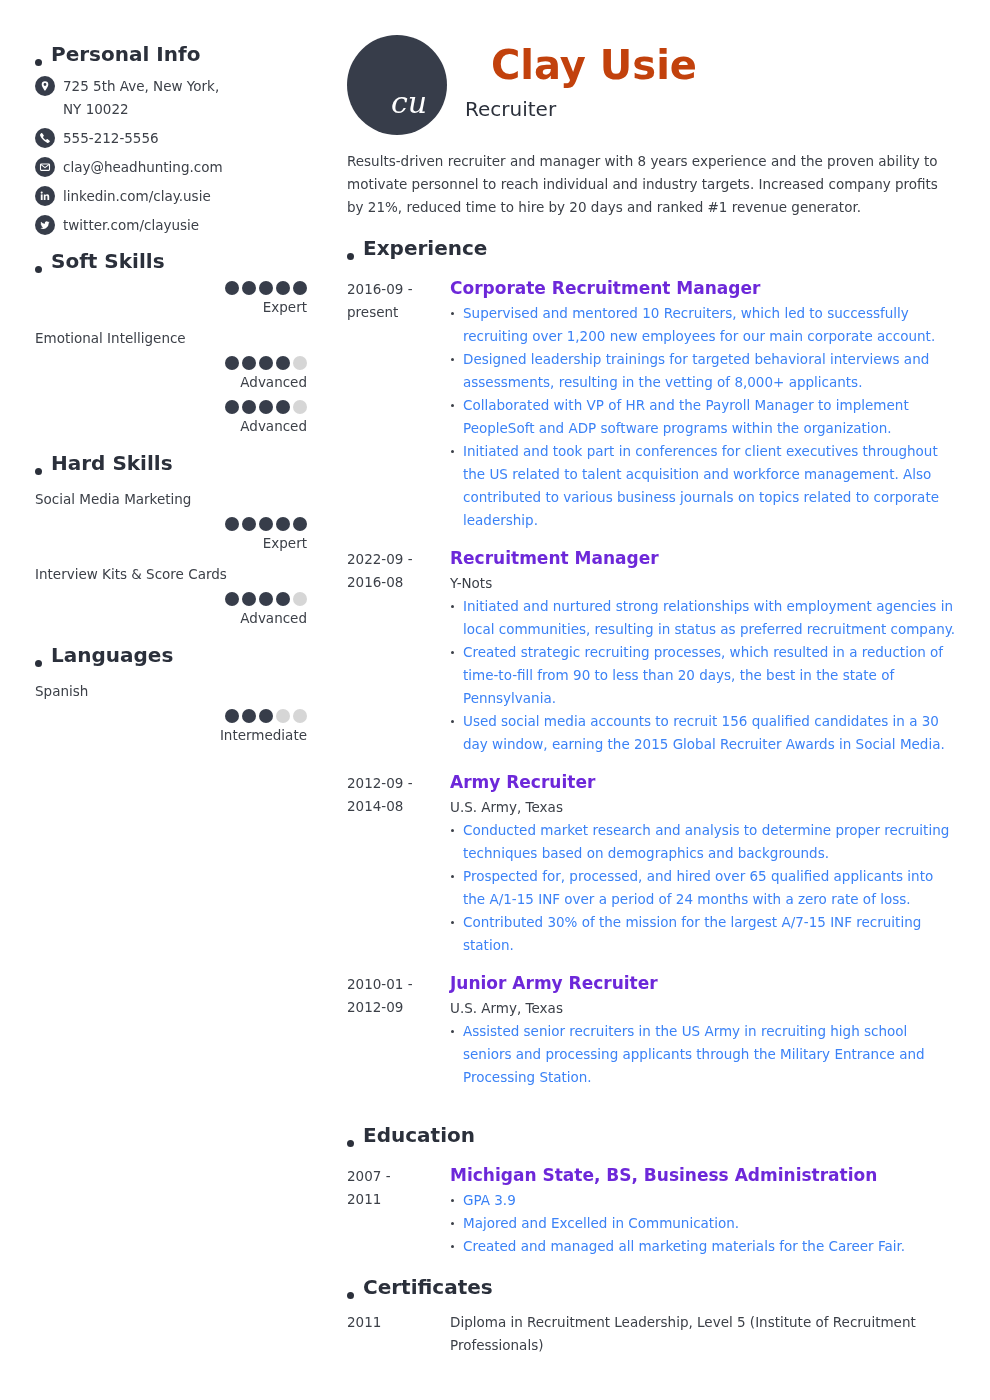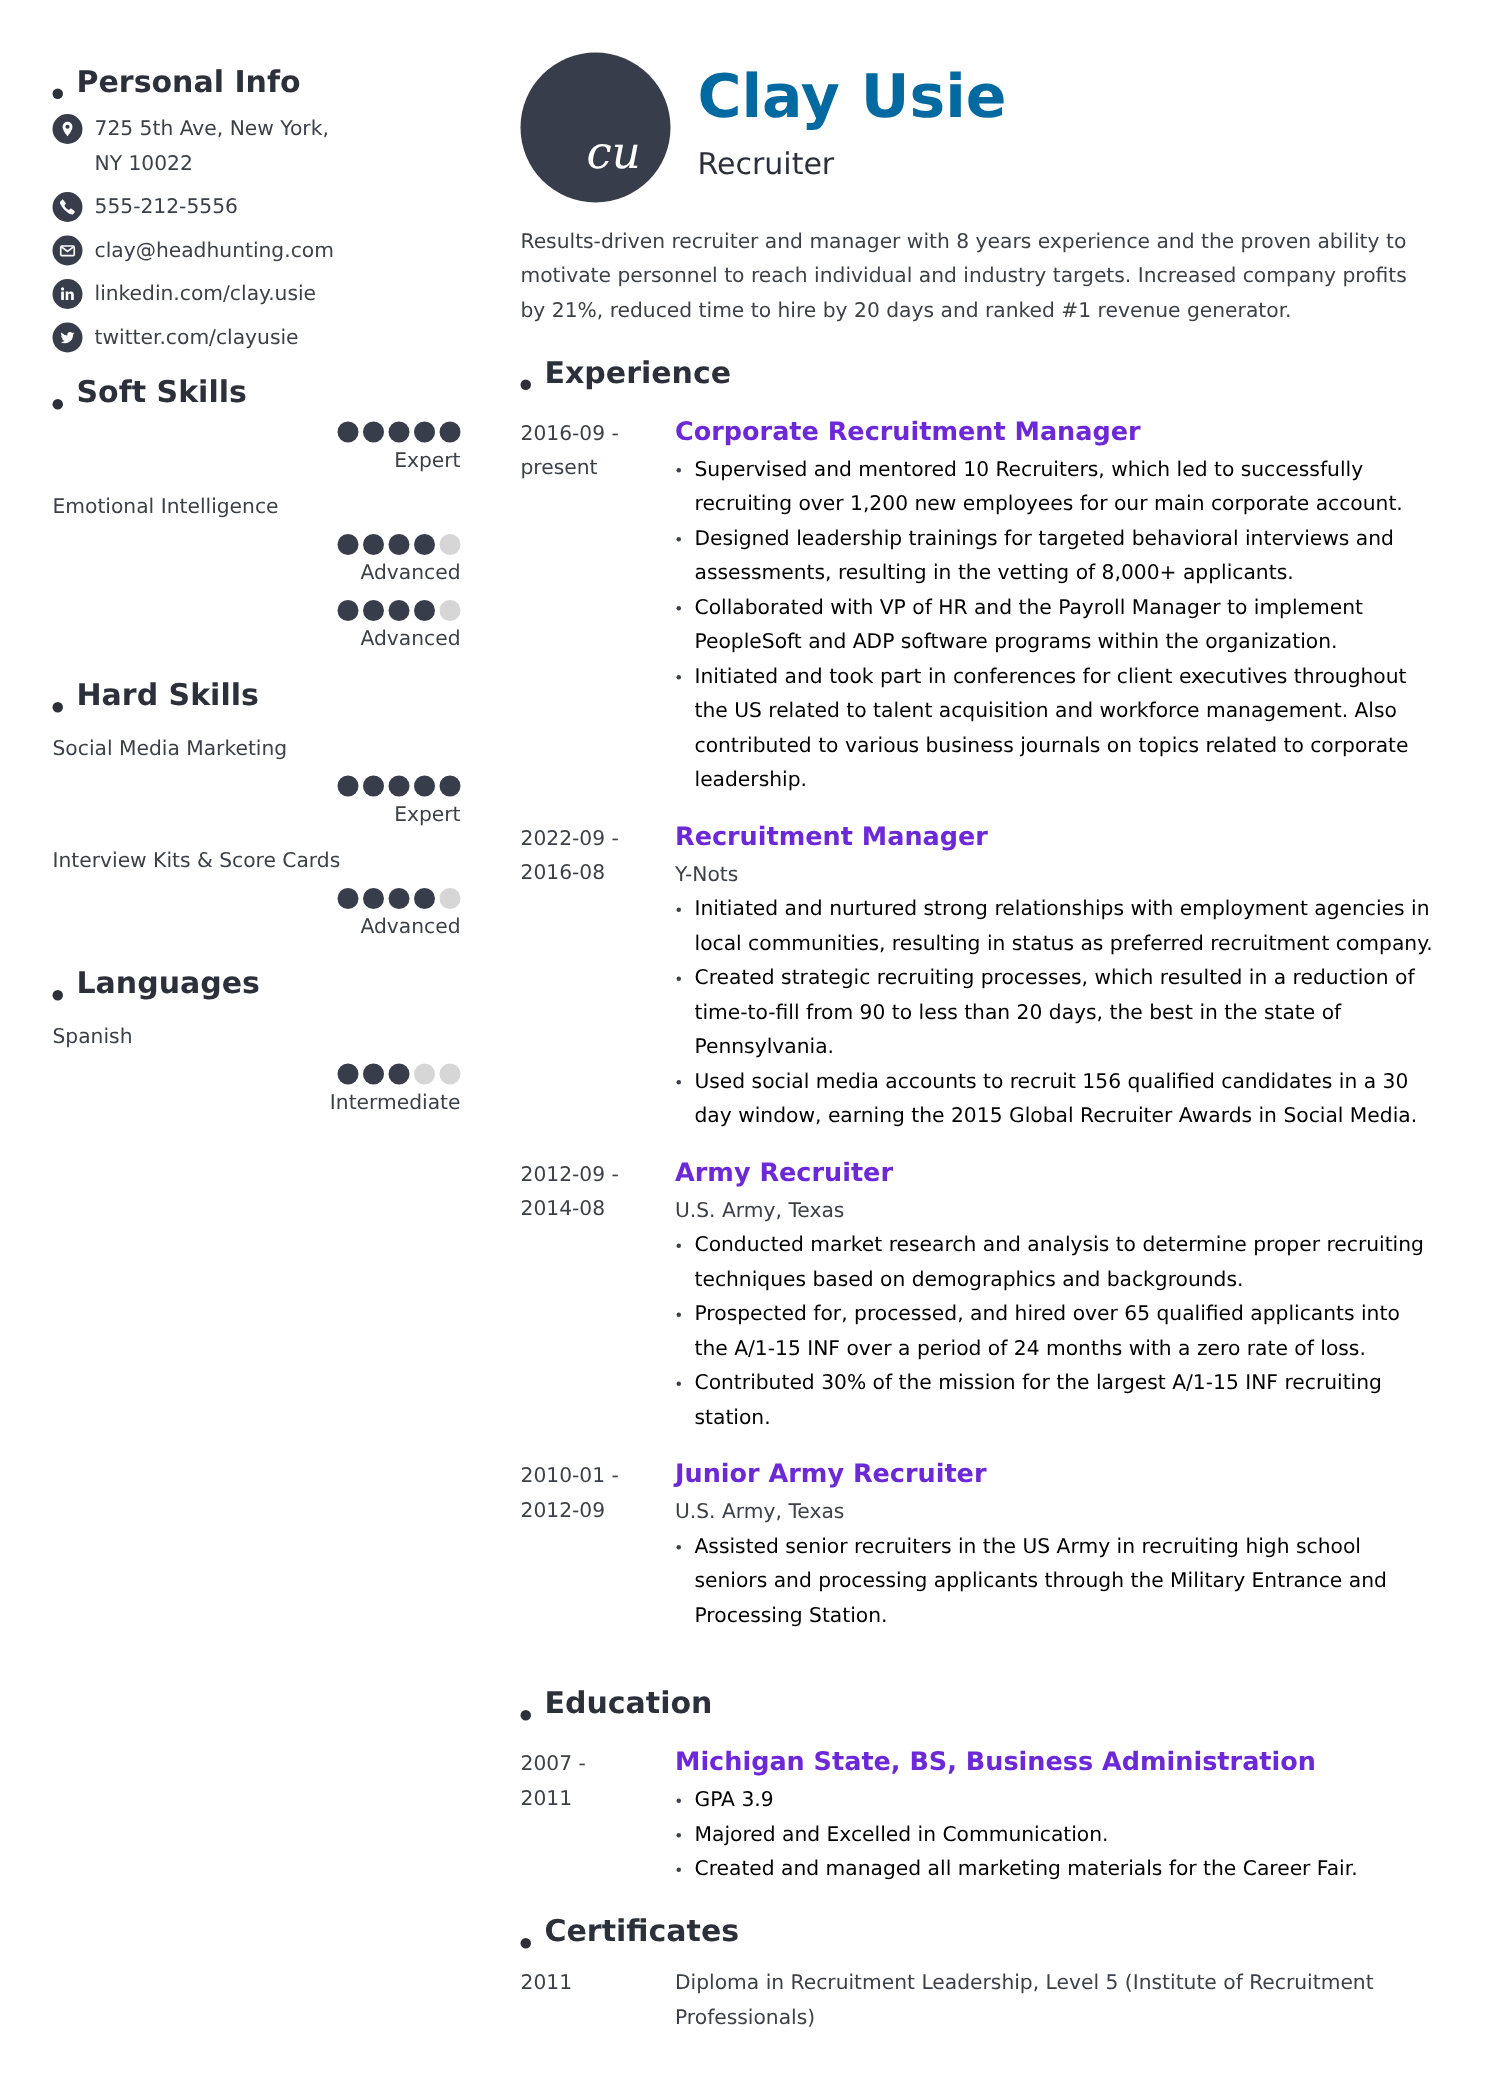--- a/index.html
+++ b/index.html
@@ -43,42 +43,42 @@
   
   .avatar {
     position: absolute; left: 347px; top: 35px; width: 100px; height: 100px;
     border-radius: 50%; background: #373d4a; overflow: hidden;
   }
   .avatar-initials {
     position: absolute; left: 44px; top: 50px; color: #ffffff;
     font-family: "DejaVu Serif", serif; font-style: italic; font-size: 30px;
   }
   .name {
-    position: absolute; left: 465px; top: 40px; font-size: 40px; color: #0369a1;
+    position: absolute; left: 491px; top: 40px; font-size: 40px; color: #c2410c;
     line-height: 50px; white-space: nowrap;
   }
   .name .last { font-weight: bold; }
   .job-title {
     position: absolute; left: 465px; top: 95px; font-size: 20px; color: #2b303b; line-height: 28px;
   }
   .summary {
     position: absolute; left: 347px; top: 150px; width: 610px;
     font-size: 13.5px; line-height: 23px; color: #3c4048;
   }
 
   
   .main { position: absolute; left: 347px; width: 610px; }
   .entry { display: flex; margin-top: 14px; }
   .entry-date { width: 103px; flex: 0 0 103px; font-size: 13.5px; line-height: 23px; color: #3c4048; padding-top: 4px; }
   .entry-body { flex: 1; }
   .entry-title { font-size: 17px; font-weight: bold; color: #6d28d9; line-height: 28px; }
   .entry-org { font-size: 13.5px; line-height: 23px; color: #3c4048; }
   .bullets { list-style: none; }
   .bullets li {
-    position: relative; padding-left: 13px; font-size: 13.5px; line-height: 23px; color: #000000;
+    position: relative; padding-left: 13px; font-size: 13.5px; line-height: 23px; color: #3b82f6;
   }
   .bullets li::before {
     content: ""; position: absolute; left: 1px; top: 10px; width: 3px; height: 3px;
     background: #3c4048; border-radius: 50%;
   }
   .cert-text { font-size: 13.5px; line-height: 23px; color: #3c4048; }
 </style>
 </head>
 <body>
 
@@ -279,21 +279,21 @@
       <div class="entry-date">
         <div>2012-09 -</div>
         <div>2014-08</div>
       </div>
       <div class="entry-body">
         <div class="entry-title">Army Recruiter</div>
         <div class="entry-org">U.S. Army, Texas</div>
         <ul class="bullets">
           <li>Conducted market research and analysis to determine proper recruiting techniques based on demographics and backgrounds.</li>
           <li>Prospected for, processed, and hired over 65 qualified applicants into the A/1-15 INF over a period of 24 months with a zero rate of loss.</li>
-          <li>Contributed 30% of the mission for the largest A/1-15 INF recruiting station.</li>
+          <li>Contributed 30% of the mission for the largest A/7-15 INF recruiting station.</li>
         </ul>
       </div>
     </div>
 
     <div class="entry" style="margin-top:12px">
       <div class="entry-date">
         <div>2010-01 -</div>
         <div>2012-09</div>
       </div>
       <div class="entry-body">

